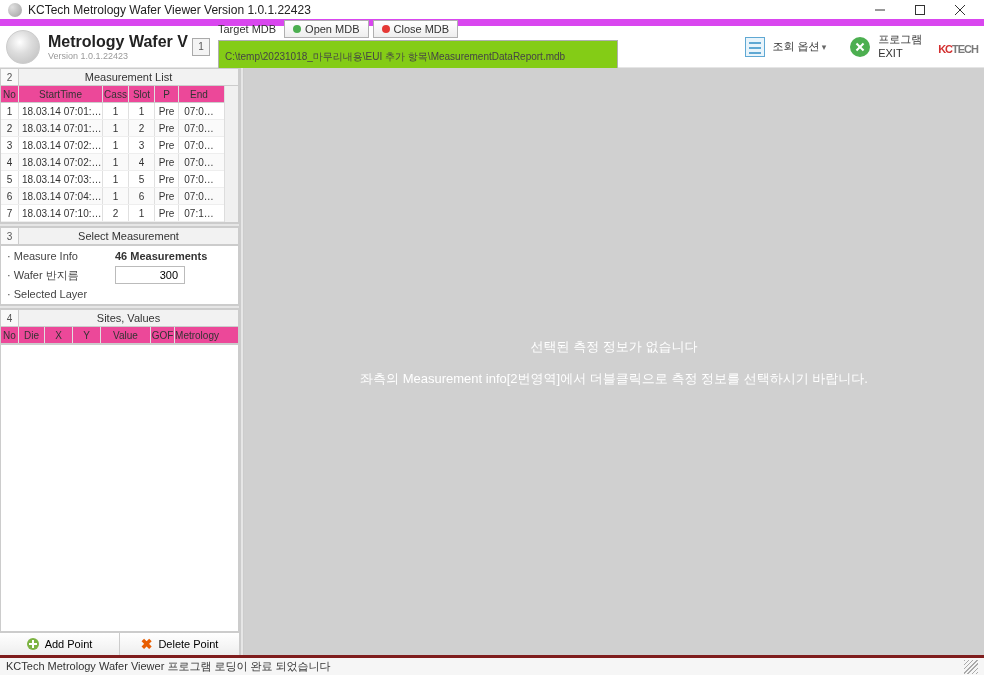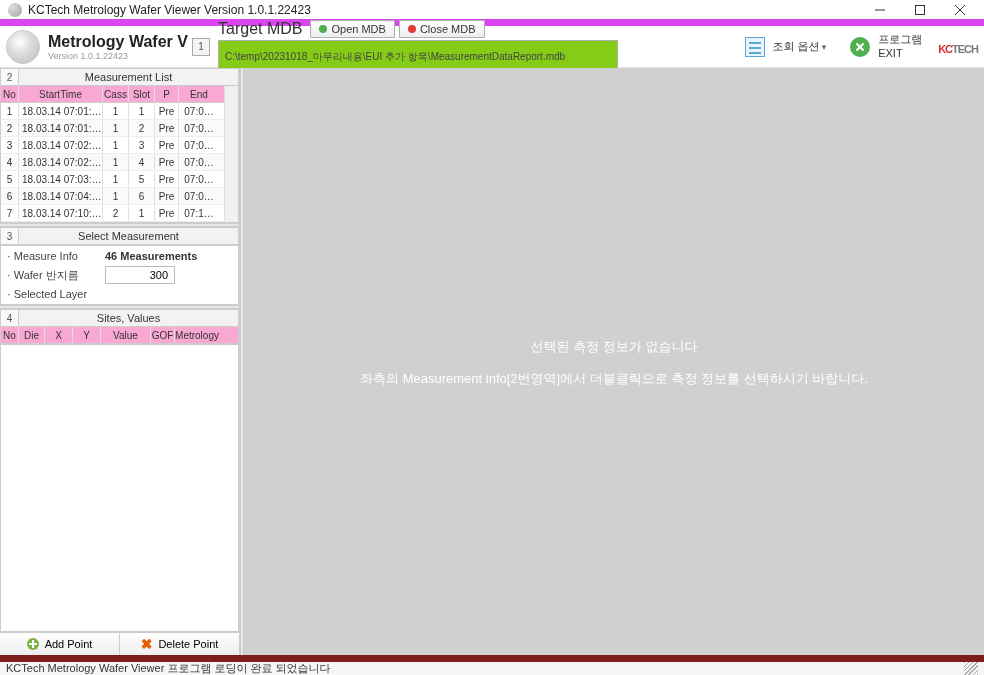--- a/index.html
+++ b/index.html
@@ -14,21 +14,21 @@
 .toolbar { height: 42px; display: flex; align-items: center; padding: 2px 6px; border-bottom: 1px solid #e5e5e5; gap: 4px; }
 .logo-app { width: 34px; height: 34px; border-radius: 50%; background: radial-gradient(circle at 40% 35%, #fff, #ddd 40%, #bbb); border: 1px solid #ccc; }
 .app-title { display: flex; flex-direction: column; margin-left: 4px; width: 140px; overflow: hidden; }
 .app-title .big { font-size: 16px; font-weight: bold; color: #222; white-space: nowrap; }
 .app-title .ver { font-size: 9px; color: #999; }
 
 .badge-num { width: 18px; height: 18px; border: 1px solid #aaa; background: #f4f4f4; display: flex; align-items: center; justify-content: center; font-size: 10px; color: #555; }
 
 .mdb-block { display: flex; flex-direction: column; gap: 2px; margin-left: 4px; }
 .mdb-row1 { display: flex; align-items: center; gap: 4px; }
-.mdb-label { font-size: 16px; color: #333; margin-right: 4px; text-align: right; }
+.mdb-label { font-size: 11px; color: #333; margin-right: 4px; text-align: right; }
 .btn { height: 18px; padding: 0 8px; border: 1px solid #b0b0b0; background: linear-gradient(#fff,#eee); font-size: 11px; color: #333; display: flex; align-items: center; gap: 4px; }
 .btn .dot { width: 8px; height: 8px; border-radius: 50%; }
 .dot-green { background: #4caf50; }
 .dot-red { background: #e53935; }
 .mdb-path { height: 34px; width: 400px; border: 1px solid #b0b0b0; background: #84cc16; font-size: 10px; color: #444; padding: 0 6px; display: flex; align-items: center; white-space: nowrap; overflow: hidden; }
 
 .toolbar-right { margin-left: auto; display: flex; align-items: center; gap: 10px; }
 .tb-btn { display: flex; align-items: center; gap: 6px; padding: 2px 6px; }
 .tb-btn .tb-icon { width: 24px; height: 24px; display: flex; align-items: center; justify-content: center; }
 .tb-btn .tb-txt { font-size: 11px; color: #333; line-height: 1.2; }
@@ -47,36 +47,36 @@
 .splitter-h { height: 4px; background: #e6e6e6; border-top:1px solid #ccc; border-bottom:1px solid #ccc; cursor: row-resize; }
 
 .main { flex: 1; display: flex; min-height: 0; }
 .left { width: 240px; display: flex; flex-direction: column; border-right: 1px solid #ccc; }
 .section-hdr { height: 18px; background: #f2f2f2; border: 1px solid #ccc; display: flex; align-items: center; }
 .section-hdr .num { width: 18px; height: 100%; border-right: 1px solid #ccc; display:flex; align-items:center; justify-content:center; font-size:10px; color:#555; background:#f9f9f9; }
 .section-hdr .txt { flex:1; text-align:center; font-size:11px; color:#333; }
 
 .grid { border: 1px solid #ccc; border-top: none; display: flex; flex-direction: column; }
 .grid-head, .grid-row { display: flex; }
-.grid-head { background: #f9a8d4; border-bottom: 1px solid #ccc; }
+.grid-head { background: #ec4899; border-bottom: 1px solid #ccc; }
 .gh, .gc { border-right: 1px solid #e0e0e0; padding: 2px 3px; font-size: 10px; color: #333; overflow: hidden; white-space: nowrap; height: 16px; display:flex; align-items:center; }
 .gh { font-weight: normal; color: #333; justify-content:center; text-align:center; }
 .gc { justify-content:center; }
 .gc.left-align { justify-content:flex-start;text-align:center; }
 .grid-body { overflow-y: auto; }
 .grid-row { border-bottom: 1px solid #eee; }
 .grid-row:nth-child(even) { background: #fafafa; }
 .scrollbar-stub { width: 14px; background: #f0f0f0; border-left:1px solid #ddd; }
 
 
 .g1 .c0{width:18px;} .g1 .c1{width:84px;} .g1 .c2{width:26px;} .g1 .c3{width:26px;} .g1 .c4{width:24px;} .g1 .c5{width:40px; border-right:none;}
 
 
 .sec3 { border:1px solid #ccc; border-top:1px solid #ccc; padding: 4px 6px; display:flex; flex-direction:column; gap:4px; }
-.kv { display:flex; align-items:center; gap:6px; font-size:11px; color:#333; }
+.kv { display:flex; align-items:center; gap:16px; font-size:11px; color:#333; }
 .kv .k { width: 92px; color:#444; }
 .kv .v { flex:1; }
 .kv input { height:18px; border:1px solid #bbb; text-align:right; padding:0 6px; width:70px; }
 
 
 .g4 .c0{width:18px;} .g4 .c1{width:26px;} .g4 .c2{width:28px;} .g4 .c3{width:28px;} .g4 .c4{width:50px;} .g4 .c5{width:24px;} .g4 .c6{width:44px; border-right:none;}
 
 .grid4-wrap { flex:1; display:flex; flex-direction:column; min-height:0; }
 .grid4-body { flex:1; background:#fff; border:1px solid #ccc; border-top:none; }
 
@@ -86,21 +86,21 @@
 .ico-plus { width:12px; height:12px; border-radius:50%; background:#7cb342; position:relative; }
 .ico-plus::before,.ico-plus::after{content:"";position:absolute;background:#fff;}
 .ico-plus::before{left:5px;top:2px;width:2px;height:8px;}
 .ico-plus::after{top:5px;left:2px;height:2px;width:8px;}
 .ico-del { color:#e85d00; font-size:14px; font-weight:bold; }
 
 .right { flex:1; background:#d0d0d0; display:flex; flex-direction:column; align-items:center; justify-content:flex-start; padding-top: 270px; position:relative; }
 .right .msg1 { color:#fff; font-size:13px; margin-bottom:14px; }
 .right .msg2 { color:#fff; font-size:13px; }
 
-.statusbar { height: 20px; border-top:7px solid #7f1d1d; display:flex; align-items:center; padding:0 6px; font-size:11px; color:#333; background:#f6f6f6; }
+.statusbar { height: 20px; border-top:3px solid #7f1d1d; display:flex; align-items:center; padding:0 6px; font-size:11px; color:#333; background:#f6f6f6; }
 .statusbar .handle { margin-left:auto; width:14px; height:14px; background: repeating-linear-gradient(135deg, #aaa 0 1px, transparent 1px 3px); }
 .chev { font-size:9px; color:#666; margin-left:2px; }
 </style>
 </head>
 <body>
 
 <div class="titlebar">
   <div class="icon-app"></div>
   <div class="title">KCTech Metrology Wafer Viewer Version 1.0.1.22423</div>
   <div class="winbtn">

